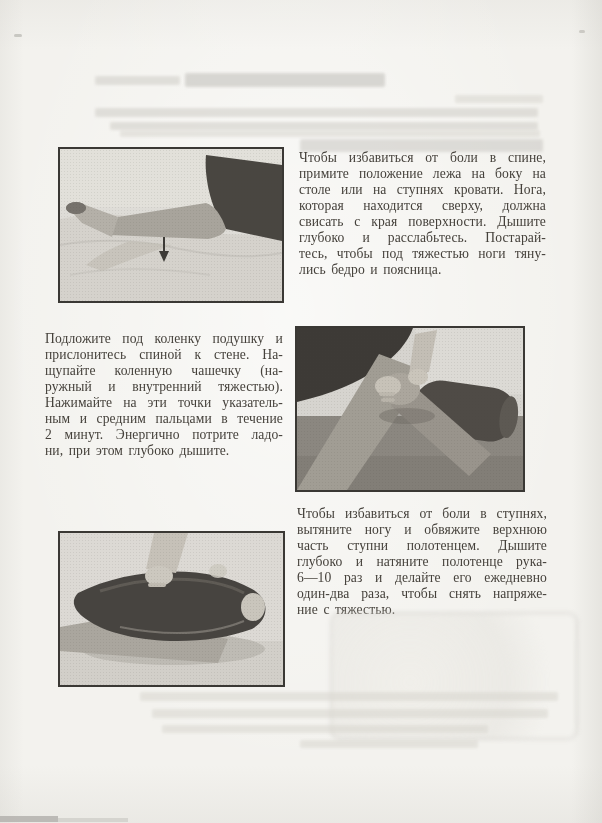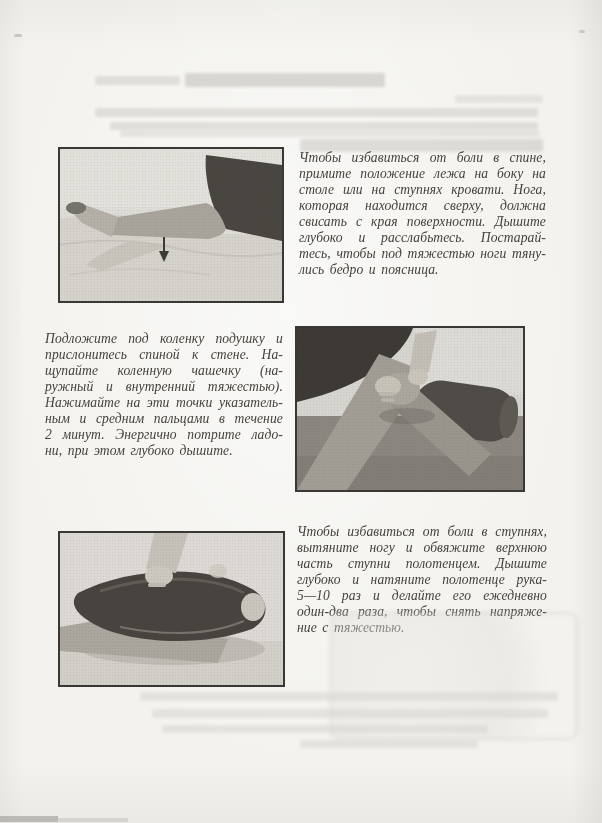--- a/index.html
+++ b/index.html
@@ -27,21 +27,21 @@
     position:absolute;inset:0;pointer-events:none;opacity:.45;
     background-image:radial-gradient(rgba(70,68,62,.22) 22%, rgba(0,0,0,0) 26%);
     background-size:3px 3px;
   }
 
   
   .para{
     position:absolute;color:#45413b;font-size:13.6px;line-height:16px;
     word-spacing:2px;letter-spacing:.1px;
   }
-  .tline{text-align:justify;text-align-last:justify;white-space:nowrap;font-style:italic;}
+  .tline{text-align:justify;text-align-last:justify;white-space:nowrap;}
   .tline-last{text-align-last:left;}
 
   
   .ghost{position:absolute;filter:blur(1.6px);pointer-events:none;border-radius:2px;}
   .gh-bold{background:#bfbdb8;opacity:.55;}
   .gh-light{background:#d2d0ca;opacity:.6;}
   .gh-faint{background:#d8d6cf;opacity:.55;}
   .gh-frame{
     position:absolute;border:2px solid rgba(186,184,178,.6);border-radius:10px;
     filter:blur(2px);pointer-events:none;
@@ -159,26 +159,26 @@
     <ellipse cx="193" cy="74" rx="12" ry="14" fill="#c9c5bc"></ellipse>
 
     <path d="M94,0 L128,0 L116,40 L86,36 Z" fill="#c6c1b8"></path>
     <ellipse cx="99" cy="43" rx="14" ry="10" fill="#ccc8bf"></ellipse>
     <rect x="88" y="50" width="18" height="4" rx="2" fill="#c0bbb1"></rect>
     <ellipse cx="158" cy="38" rx="9" ry="7" fill="#cdc9c0" opacity=".85"></ellipse>
   </svg>
   <div class="halftone"></div>
 </div>
 
-<div class="para" style="left:297px;top:524px;width:250px;">
+<div class="para" style="left:297px;top:506px;width:250px;">
     <div class="tline">Чтобы избавиться от боли в ступнях,</div>
     <div class="tline">вытяните ногу и обвяжите верхнюю</div>
     <div class="tline">часть ступни полотенцем. Дышите</div>
     <div class="tline">глубоко и натяните полотенце рука-</div>
-    <div class="tline">5—10 раз и делайте его ежедневно</div>
+    <div class="tline">6—10 раз и делайте его ежедневно</div>
     <div class="tline">один-два раза, чтобы снять напряже-</div>
     <div class="tline tline-last">ние с тяжестью.</div>
   </div>
 
 <div class="gh-frame" style="left:330px;top:612px;width:244px;height:124px;"></div>
 <div class="ghost gh-faint" style="left:140px;top:692px;width:418px;height:9px;"></div>
 <div class="ghost gh-faint" style="left:152px;top:709px;width:396px;height:9px;"></div>
 <div class="ghost gh-faint" style="left:162px;top:725px;width:326px;height:8px;"></div>
 <div class="ghost gh-faint" style="left:300px;top:740px;width:178px;height:8px;"></div>
 

